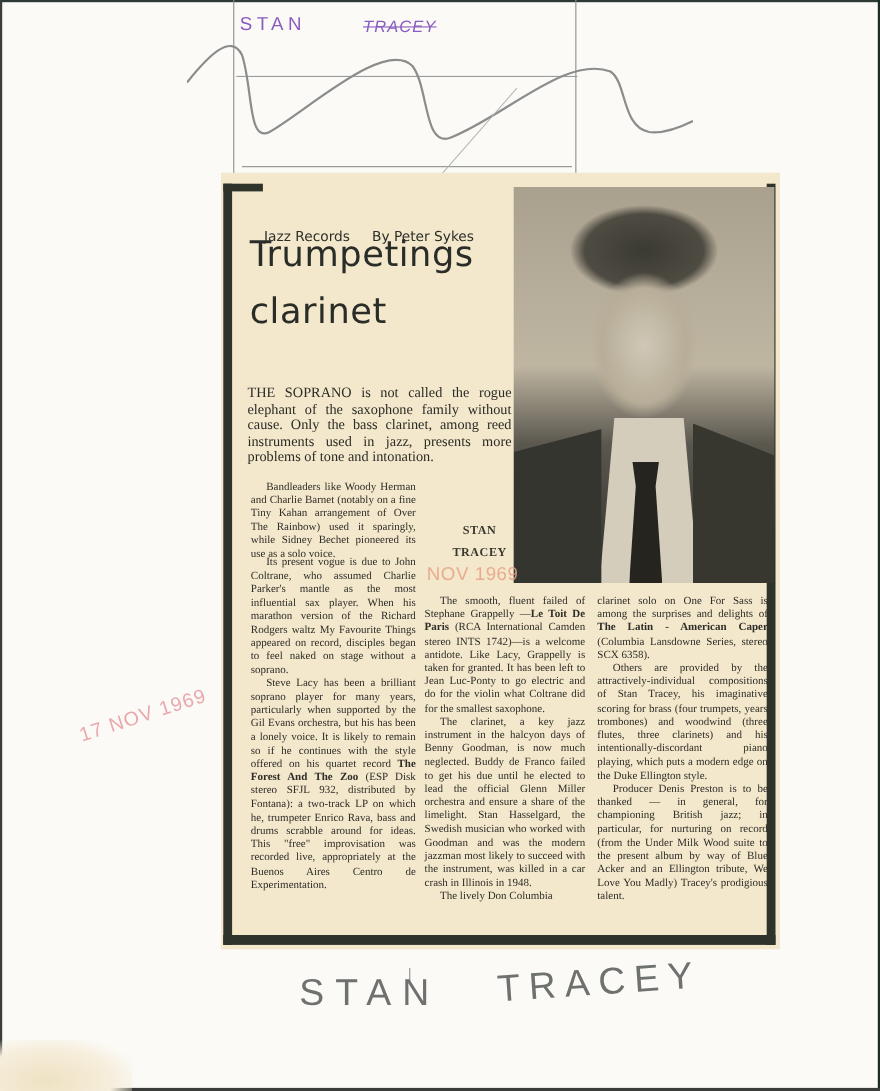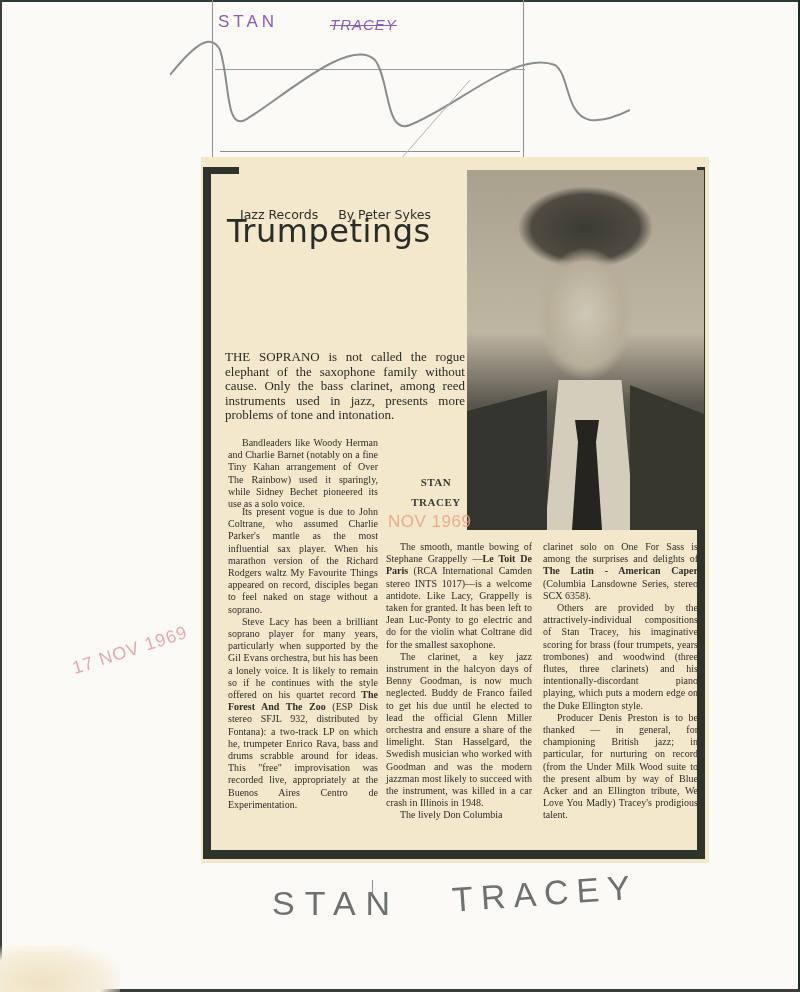--- a/index.html
+++ b/index.html
@@ -112,20 +112,21 @@
 <div class="clip-border"></div>
 <div class="clip-corner-top"></div>
 
 <div class="kicker">
   <span>Jazz Records</span>
   <span class="byline">By Peter Sykes</span>
 </div>
 
 <div class="headline">
   <div>Trumpetings</div>
+  <div>clarinet</div>
 </div>
 
 <div class="photo"></div>
 <div class="photo-shirt"></div>
 <div class="photo-suit-l"></div>
 <div class="photo-suit-r"></div>
 <div class="photo-tie"></div>
 
 <div class="caption">
   <div>STAN</div>
@@ -139,21 +140,21 @@
 <div class="col col1a">
   <p>Bandleaders like Woody Herman and Charlie Barnet (notably on a fine Tiny Kahan arrangement of Over The Rainbow) used it sparingly, while Sidney Bechet pioneered its use as a solo voice.</p>
 </div>
 
 <div class="col col1b">
   <p>Its present vogue is due to John Coltrane, who assumed Charlie Parker's mantle as the most influential sax player. When his marathon version of the Richard Rodgers waltz My Favourite Things appeared on record, disciples began to feel naked on stage without a soprano.</p>
   <p><span>Steve Lacy has been a brilliant soprano player for many years, particularly when supported by the Gil Evans orchestra, but his has been a lonely voice. It is likely to remain so if he continues with the style offered on his quartet record </span><b>The Forest And The Zoo</b><span> (ESP Disk stereo SFJL 932, distributed by Fontana): a two-track LP on which he, trumpeter Enrico Rava, bass and drums scrabble around for ideas. This "free" improvisation was recorded live, appropriately at the Buenos Aires Centro de Experimentation.</span></p>
 </div>
 
 <div class="col col2">
-  <p><span>The smooth, mantle bowing of Stephane Grappelly —</span><b>Le Toit De Paris</b><span> (RCA International Camden stereo INTS 1017)—is a welcome antidote. Like Lacy, Grappelly is taken for granted. It has been left to Jean Luc-Ponty to go electric and do for the violin what Coltrane did for the smallest saxophone.</span></p>
+  <p><span>The smooth, fluent failed of Stephane Grappelly —</span><b>Le Toit De Paris</b><span> (RCA International Camden stereo INTS 1742)—is a welcome antidote. Like Lacy, Grappelly is taken for granted. It has been left to Jean Luc-Ponty to go electric and do for the violin what Coltrane did for the smallest saxophone.</span></p>
   <p>The clarinet, a key jazz instrument in the halcyon days of Benny Goodman, is now much neglected. Buddy de Franco failed to get his due until he elected to lead the official Glenn Miller orchestra and ensure a share of the limelight. Stan Hasselgard, the Swedish musician who worked with Goodman and was the modern jazzman most likely to succeed with the instrument, was killed in a car crash in Illinois in 1948.</p>
   <p>The lively Don Columbia</p>
 </div>
 
 <div class="col col3">
   <p class="noind"><span>clarinet solo on One For Sass is among the surprises and delights of </span><b>The Latin - American Caper</b><span> (Columbia Lansdowne Series, stereo SCX 6358).</span></p>
   <p>Others are provided by the attractively-individual compositions of Stan Tracey, his imaginative scoring for brass (four trumpets, years trombones) and woodwind (three flutes, three clarinets) and his intentionally-discordant piano playing, which puts a modern edge on the Duke Ellington style.</p>
   <p>Producer Denis Preston is to be thanked — in general, for championing British jazz; in particular, for nurturing on record (from the Under Milk Wood suite to the present album by way of Blue Acker and an Ellington tribute, We Love You Madly) Tracey's prodigious talent.</p>
 </div>
 <div class="col3-rule"></div>

